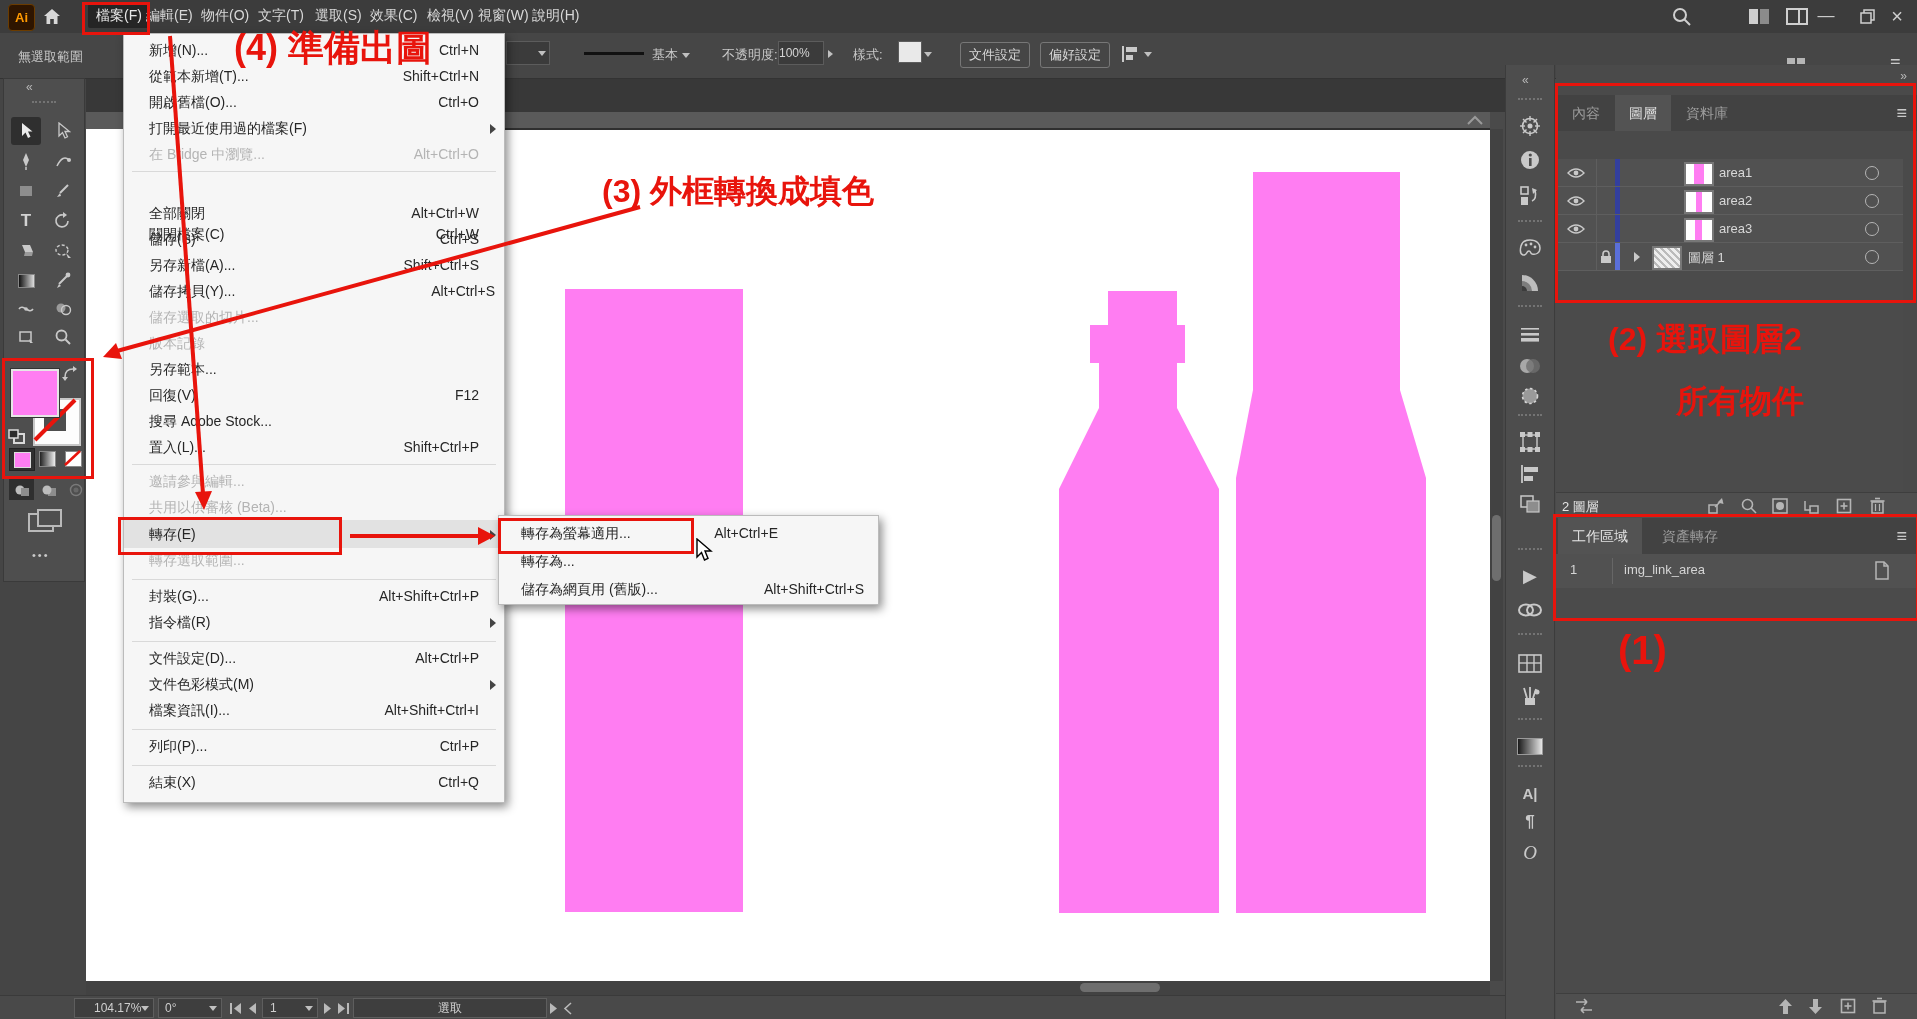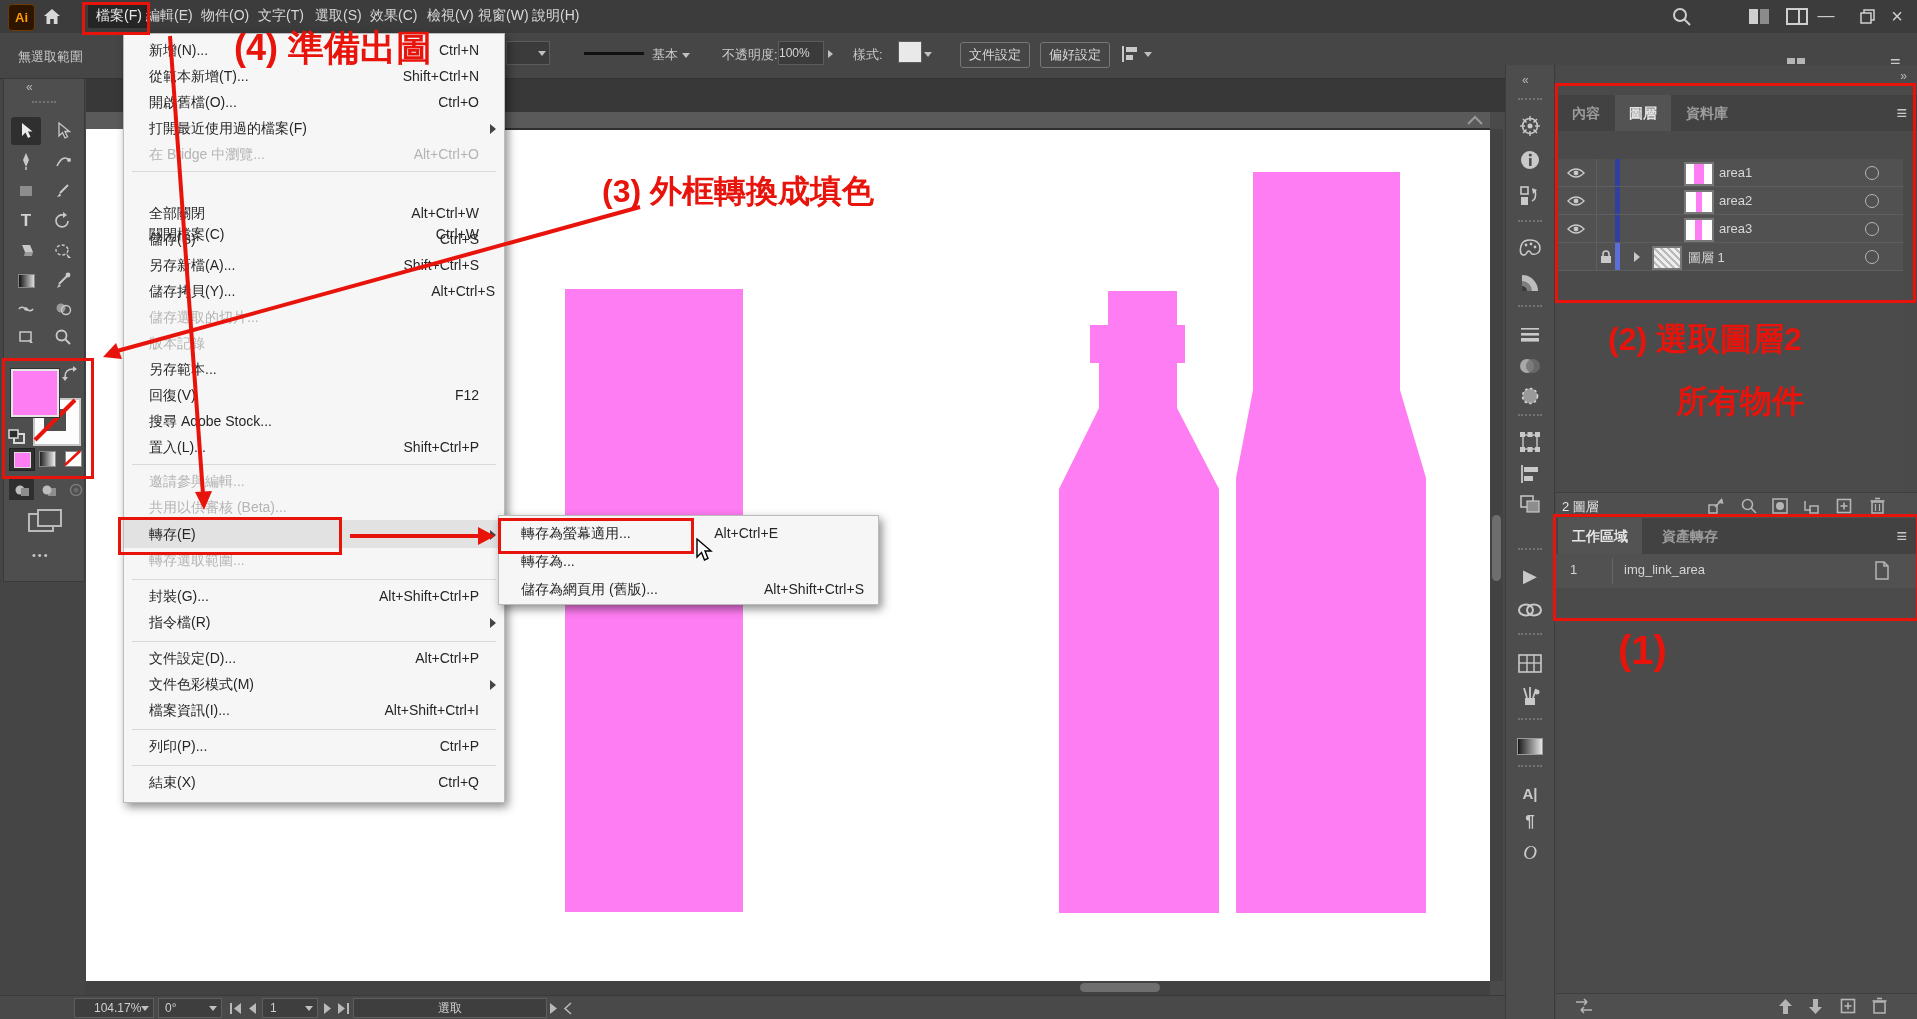--- a/index.html
+++ b/index.html
@@ -26,21 +26,21 @@
   #leftrail{position:absolute;left:0;top:78px;width:86px;height:941px;background:#454545;}
   .tool{position:absolute;width:30px;height:28px;display:flex;align-items:center;justify-content:center;}
   .tool.active{background:#2f2f2f;border-radius:3px;}
   .tool svg{display:block;}
   
   #dock{position:absolute;left:1505px;top:65px;width:48px;height:954px;background:#4d4d4d;border-left:1px solid #3c3c3c;border-right:1px solid #3c3c3c;}
   .dock-ic{position:absolute;left:8px;width:32px;height:26px;display:flex;align-items:center;justify-content:center;color:#c9c9c9;}
   .dots{position:absolute;left:12px;width:24px;border-top:2px dotted #747474;}
   
   #panels{position:absolute;left:1556px;top:65px;width:361px;height:954px;background:#4a4a4a;}
-  .tabbar2{position:absolute;background:#424242;width:361px;height:36px;font-weight:bold;}
+  .tabbar2{position:absolute;background:#424242;width:361px;height:36px;}
   .ptab{position:absolute;top:0;height:36px;line-height:36px;font-size:14px;color:#9c9c9c;padding:0 14px;}
   .ptab.active{background:#535353;color:#e4e4e4;}
   .hamb{position:absolute;font-size:18px;color:#c9c9c9;}
   .lrow{position:absolute;left:0;width:347px;height:27px;background:#515151;border-bottom:1px solid #5e5e5e;}
   .eyebox{position:absolute;left:0;top:0;width:40px;height:27px;border-right:1px solid #5e5e5e;display:flex;align-items:center;justify-content:center;}
   .lockbox{position:absolute;left:40px;top:0;width:19px;height:27px;border-right:1px solid #5e5e5e;display:flex;align-items:center;justify-content:center;}
   .selbar{position:absolute;left:59px;top:0;width:5px;height:27px;background:#333f9e;}
   .lthumb{position:absolute;top:3px;width:26px;height:20px;background:#fff;border:2px solid #777;}
   .lname{position:absolute;top:6px;font-size:13px;color:#d8d8d8;white-space:nowrap;}
   .ltarget{position:absolute;right:24px;top:7px;width:12px;height:12px;border:1px solid #b5b5b5;border-radius:50%;}

